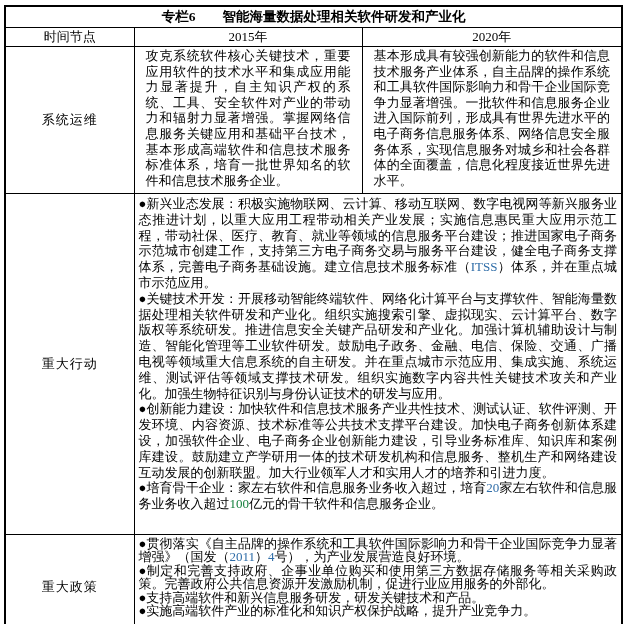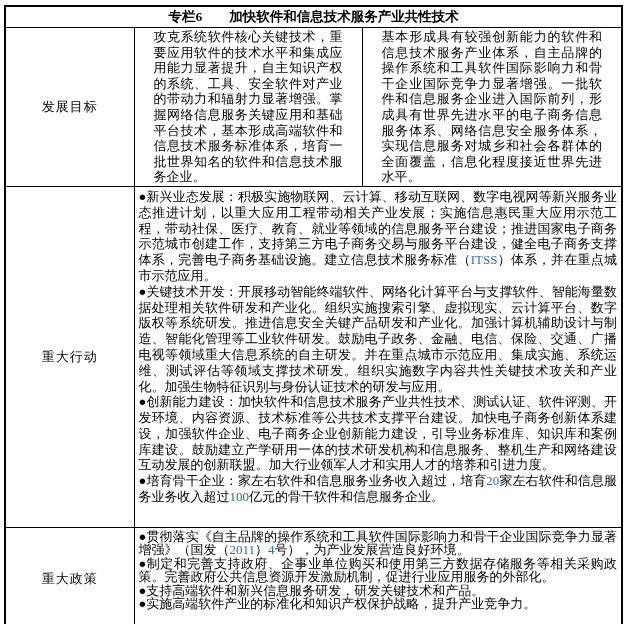--- a/index.html
+++ b/index.html
@@ -47,21 +47,21 @@
   }
   .label-cell {
     text-align: center;
     vertical-align: middle;
     letter-spacing: 1px;
   }
   .goals-cell {
     height: 144px;
     line-height: 15.6px;
     text-align: justify;
-    padding: 1px 19px;
+    padding: 1px 11px;
   }
   .actions-cell {
     height: 336px;
     line-height: 15.8px;
     text-align: justify;
     padding: 2px 4px;
   }
   .policies-cell {
     height: 99px;
     line-height: 13.4px;
@@ -77,24 +77,29 @@
 
 <div class="doc">
   <table class="roadmap">
     <colgroup>
       <col style="width:129px">
       <col style="width:228px">
       <col style="width:260px">
     </colgroup>
     <tbody>
       <tr>
-        <td class="title-cell" colspan="3">专栏6　　加快软件和信息技术服务产业共性技术</td>
+        <td class="title-cell" colspan="3">专栏6　　智能海量数据处理相关软件研发和产业化</td>
       </tr>
       <tr>
-        <td class="label-cell">发展目标</td>
+        <td class="head-cell">时间节点</td>
+        <td class="head-cell">2015年</td>
+        <td class="head-cell">2020年</td>
+      </tr>
+      <tr>
+        <td class="label-cell">系统运维</td>
         <td class="goals-cell">攻克系统软件核心关键技术，重要应用软件的技术水平和集成应用能力显著提升，自主知识产权的系统、工具、安全软件对产业的带动力和辐射力显著增强。掌握网络信息服务关键应用和基础平台技术，基本形成高端软件和信息技术服务标准体系，培育一批世界知名的软件和信息技术服务企业。</td>
         <td class="goals-cell">基本形成具有较强创新能力的软件和信息技术服务产业体系，自主品牌的操作系统和工具软件国际影响力和骨干企业国际竞争力显著增强。一批软件和信息服务企业进入国际前列，形成具有世界先进水平的电子商务信息服务体系、网络信息安全服务体系，实现信息服务对城乡和社会各群体的全面覆盖，信息化程度接近世界先进水平。</td>
       </tr>
       <tr>
         <td class="label-cell">重大行动</td>
         <td class="actions-cell" colspan="2">
           <p class="bullet"><span>●新兴业态发展：积极实施物联网、云计算、移动互联网、数字电视网等新兴服务业态推进计划，以重大应用工程带动相关产业发展；实施信息惠民重大应用示范工程，带动社保、医疗、教育、就业等领域的信息服务平台建设；推进国家电子商务示范城市创建工作，支持第三方电子商务交易与服务平台建设，健全电子商务支撑体系，完善电子商务基础设施。建立信息技术服务标准（</span><span class="num-blue">ITSS</span><span>）体系，并在重点城市示范应用。</span></p>
           <p class="bullet">●关键技术开发：开展移动智能终端软件、网络化计算平台与支撑软件、智能海量数据处理相关软件研发和产业化。组织实施搜索引擎、虚拟现实、云计算平台、数字版权等系统研发。推进信息安全关键产品研发和产业化。加强计算机辅助设计与制造、智能化管理等工业软件研发。鼓励电子政务、金融、电信、保险、交通、广播电视等领域重大信息系统的自主研发。并在重点城市示范应用、集成实施、系统运维、测试评估等领域支撑技术研发。组织实施数字内容共性关键技术攻关和产业化。加强生物特征识别与身份认证技术的研发与应用。</p>
           <p class="bullet">●创新能力建设：加快软件和信息技术服务产业共性技术、测试认证、软件评测、开发环境、内容资源、技术标准等公共技术支撑平台建设。加快电子商务创新体系建设，加强软件企业、电子商务企业创新能力建设，引导业务标准库、知识库和案例库建设。鼓励建立产学研用一体的技术研发机构和信息服务、整机生产和网络建设互动发展的创新联盟。加大行业领军人才和实用人才的培养和引进力度。</p>
           <p class="bullet"><span>●培育骨干企业：家左右软件和信息服务业务收入超过，培育</span><span class="num-blue">20</span><span>家左右软件和信息服务业务收入超过</span><span class="num-orange">100</span><span>亿元的骨干软件和信息服务企业。</span></p>

